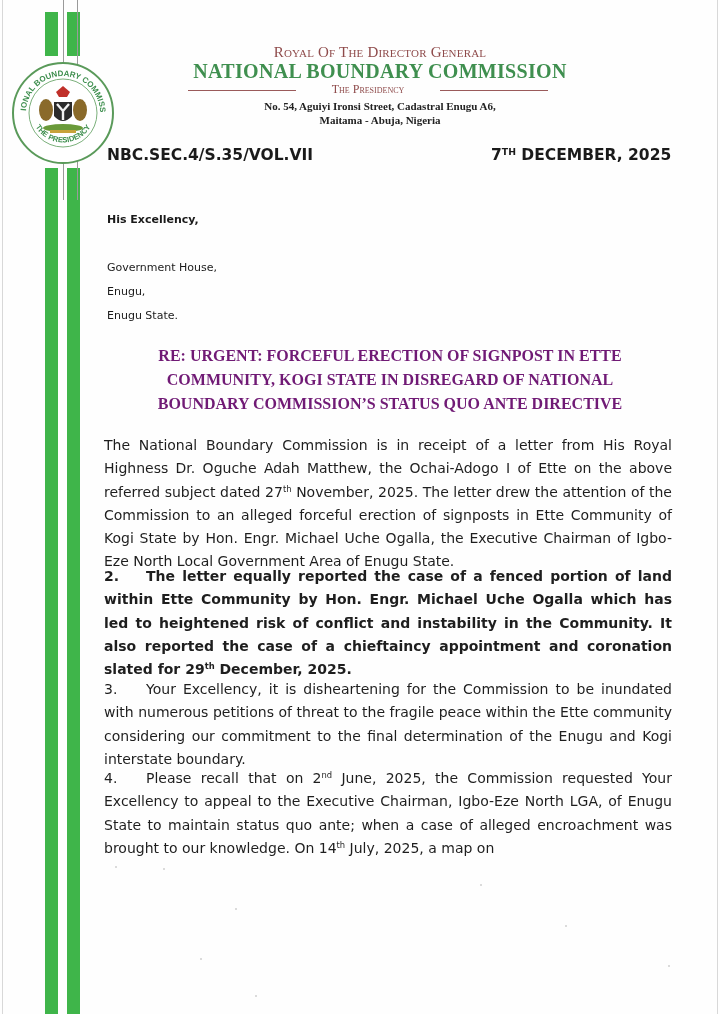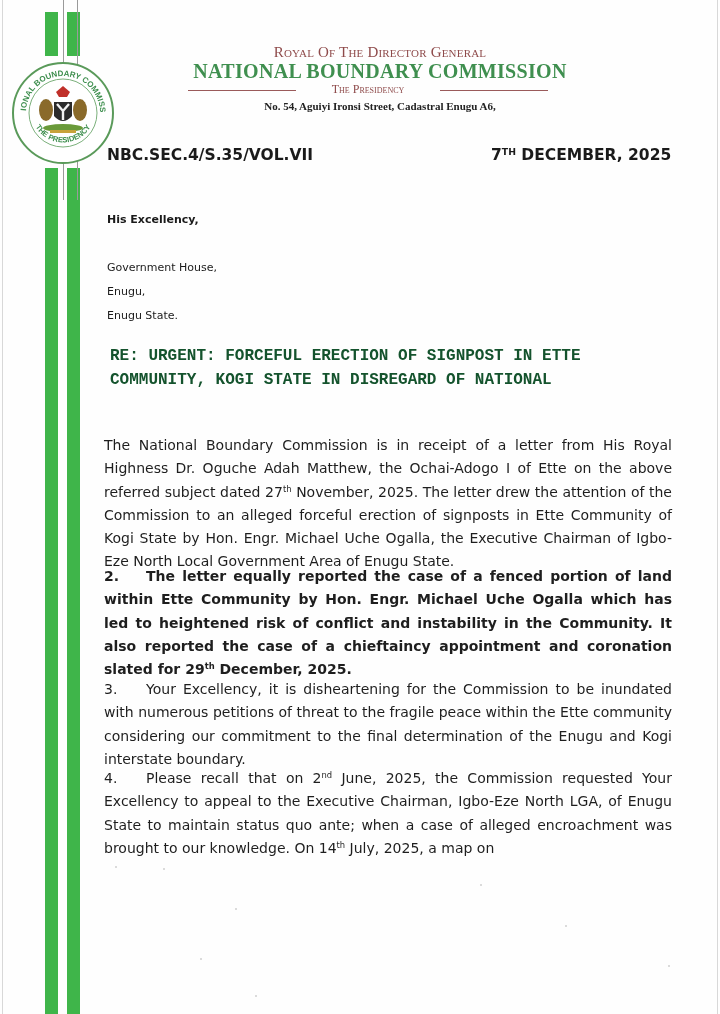--- a/index.html
+++ b/index.html
@@ -26,21 +26,21 @@
   .hdr-addr2 { top:114px; }
 
   .txt { position:absolute; font-family:"DejaVu Sans","Liberation Sans",sans-serif; color:#1a1a1a; }
   .ref { left:107px; top:146px; font-size:15.5px; font-weight:bold; }
   .date { left:491px; top:146px; font-size:15.5px; font-weight:bold; }
   sup { font-size:0.6em; vertical-align:0.55em; line-height:0; }
 
   .addr { left:107px; font-size:11px; }
   .addr.b { font-weight:bold; }
 
-  .subject { position:absolute; left:110px; width:560px; top:344px; text-align:left; font-family:Liberation Mono, monospace; font-weight:bold; font-size:16px; line-height:24px; color:#14532d; }
+  .subject { position:absolute; left:110px; width:560px; top:344px; text-align:center; font-family:Liberation Serif, serif; font-weight:bold; font-size:16px; line-height:24px; color:#701a75; }
 
   .body { position:absolute; left:104px; width:568px; font-family:"DejaVu Sans","Liberation Sans",sans-serif; font-size:14px; line-height:23.3px; color:#1e1e1e; text-align:justify; }
   .p1 { top:434px; }
   .p2 { top:565px;font-weight:bold; }
   .p3 { top:678px; }
   .p4 { top:767px; }
   .num { display:inline-block; width:42px; }
   .speck { position:absolute; width:2px; height:2px; background:#cfcfcf; border-radius:1px; }
 </style>
 </head>
@@ -85,32 +85,34 @@
   </div>
 
   <div class="hdr hdr-office">Royal Of The Director General</div>
   <div class="hdr hdr-nbc">NATIONAL BOUNDARY COMMISSION</div>
   <div class="hdr-pres-wrap">
     <div class="hdr-rule" style="left:0;width:108px;"></div>
     <div class="hdr-rule" style="left:252px;width:108px;"></div>
     <div class="hdr-pres"><span>The Presidency</span></div>
   </div>
   <div class="hdr hdr-addr hdr-addr1">No. 54, Aguiyi Ironsi Street, Cadastral Enugu A6,</div>
+  <div class="hdr hdr-addr hdr-addr2">Maitama - Abuja, Nigeria</div>
 
   <div class="txt ref">NBC.SEC.4/S.35/VOL.VII</div>
   <div class="txt date"><span>7</span><sup>TH</sup><span style="white-space:pre;"> DECEMBER, 2025</span></div>
 
   <div class="txt addr b" style="top:213px;">His Excellency,</div>
   <div class="txt addr" style="top:261px;">Government House,</div>
   <div class="txt addr" style="top:285px;">Enugu,</div>
   <div class="txt addr" style="top:309px;">Enugu State.</div>
 
   <div class="subject">
     <div>RE: URGENT: FORCEFUL ERECTION OF SIGNPOST IN ETTE</div>
     <div>COMMUNITY, KOGI STATE IN DISREGARD OF NATIONAL</div>
+    <div>BOUNDARY COMMISSION’S STATUS QUO ANTE DIRECTIVE</div>
   </div>
 
   <div class="body p1"><span>The National Boundary Commission is in receipt of a letter from His Royal Highness Dr. Oguche Adah Matthew, the Ochai-Adogo I of Ette on the above referred subject dated 27</span><sup>th</sup><span> November, 2025. The letter drew the attention of the Commission to an alleged forceful erection of signposts in Ette Community of Kogi State by Hon. Engr. Michael Uche Ogalla, the Executive Chairman of Igbo-Eze North Local Government Area of Enugu State.</span></div>
 
   <div class="body p2"><span class="num">2.</span><span>The letter equally reported the case of a fenced portion of land within Ette Community by Hon. Engr. Michael Uche Ogalla which has led to heightened risk of conflict and instability in the Community. It also reported the case of a chieftaincy appointment and coronation slated for 29</span><sup>th</sup><span> December, 2025.</span></div>
 
   <div class="body p3"><span class="num">3.</span><span>Your Excellency, it is disheartening for the Commission to be inundated with numerous petitions of threat to the fragile peace within the Ette community considering our commitment to the final determination of the Enugu and Kogi interstate boundary.</span></div>
 
   <div class="body p4"><span class="num">4.</span><span>Please recall that on 2</span><sup>nd</sup><span> June, 2025, the Commission requested Your Excellency to appeal to the Executive Chairman, Igbo-Eze North LGA, of Enugu State to maintain status quo ante; when a case of alleged encroachment was brought to our knowledge. On 14</span><sup>th</sup><span> July, 2025, a map on</span></div>
 

